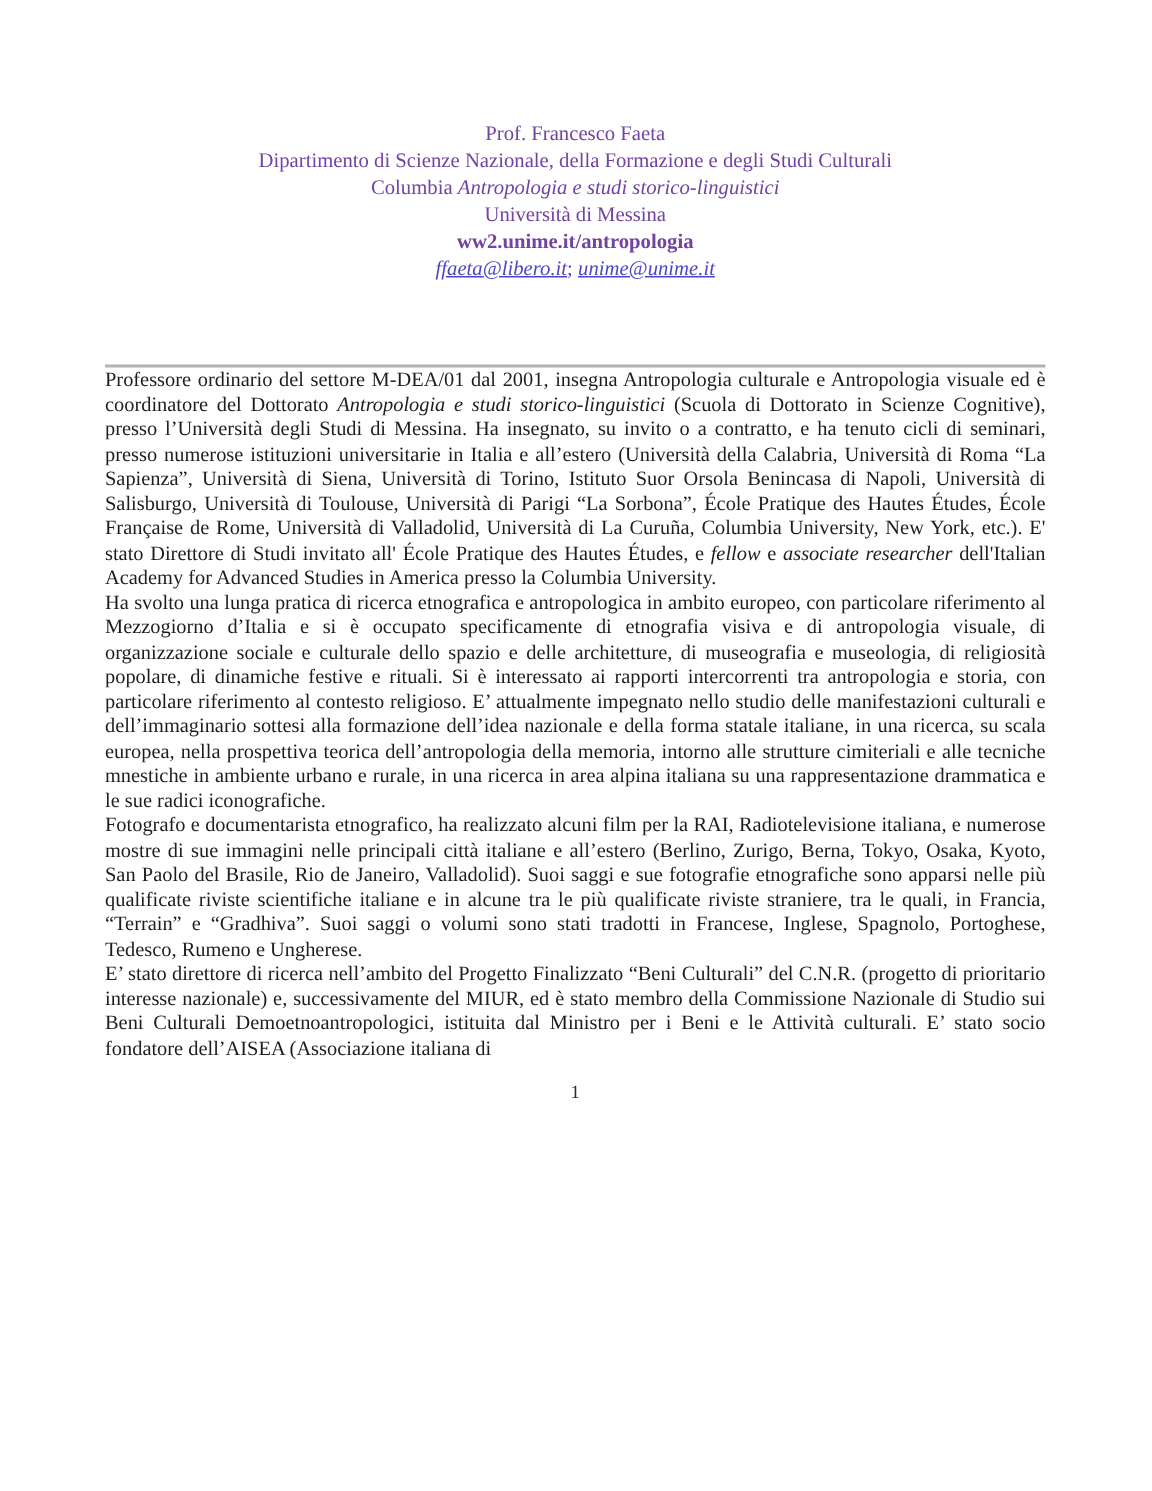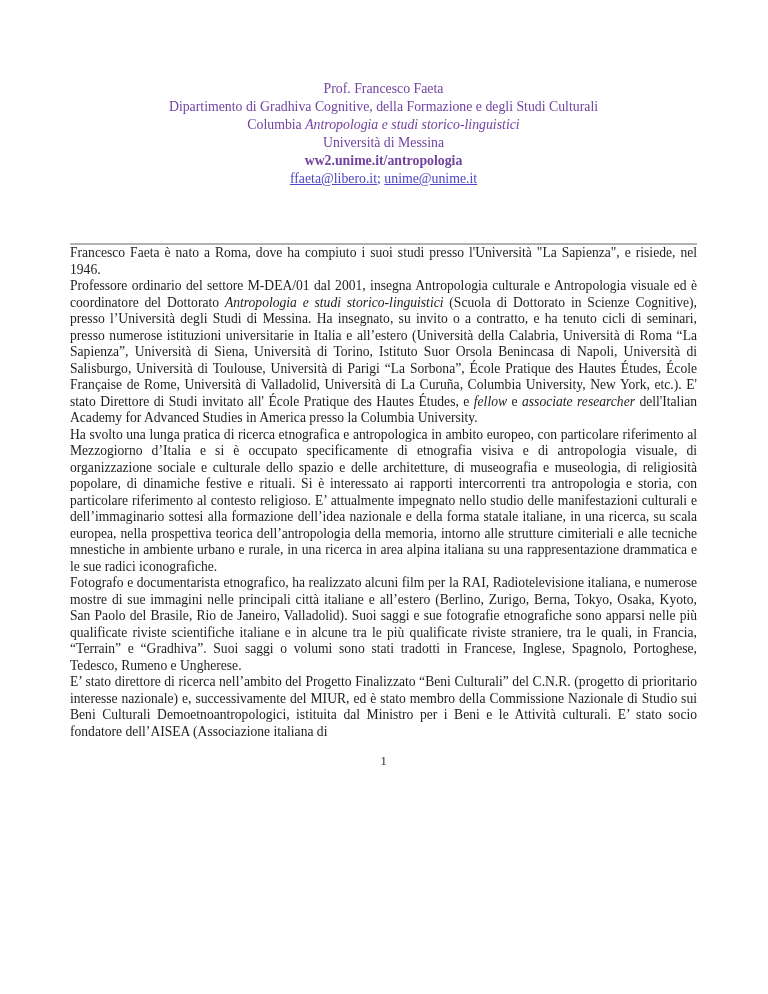--- a/index.html
+++ b/index.html
@@ -25,20 +25,21 @@
     font-size: 13.8px;
     line-height: 18px;
   }
   .doc-header .site {
     font-weight: bold;
   }
   .doc-header a.email {
     color: #4d45c6;
     text-decoration: underline;
     cursor: pointer;
+    font-style: italic;
   }
   .doc-header .email-sep {
     color: #4d45c6;
   }
   .rule {
     height: 2px;
     background: #b2b2b2;
     margin-top: 55px;
   }
   p.para {
@@ -62,30 +63,29 @@
     line-height: 16px;
   }
 </style>
 </head>
 <body>
 
 <div class="page">
 
   <div class="doc-header">
     <div>Prof. Francesco Faeta</div>
-    <div>Dipartimento di Gradhiva Cognitive, della Formazione e degli Studi Culturali</div>
+    <div>Dipartimento di Scienze Nazionale, della Formazione e degli Studi Culturali</div>
     <div><span>Columbia </span><i>Antropologia e studi storico-linguistici</i></div>
     <div>Università di Messina</div>
     <div class="site">ww2.unime.it/antropologia</div>
     <div><a class="email">ffaeta@libero.it</a><span class="email-sep">; </span><a class="email">unime@unime.it</a></div>
   </div>
 
   <div class="rule"></div>
 
-  <p class="para p1"><span>Francesco Faeta è nato a Roma, dove ha compiuto i suoi studi presso l'Università "La Sapienza", e risiede, nel 1946.</span></p>
 
   <p class="para p2"><span>Professore ordinario del settore M-DEA/01 dal 2001, insegna Antropologia culturale e Antropologia visuale ed è coordinatore del Dottorato </span><i>Antropologia e studi storico-linguistici</i><span> (Scuola di Dottorato in Scienze Cognitive), presso l’Università degli Studi di Messina. Ha insegnato, su invito o a contratto, e ha tenuto cicli di seminari, presso numerose istituzioni universitarie in Italia e all’estero (Università della Calabria, Università di Roma “La Sapienza”, Università di Siena, Università di Torino, Istituto Suor Orsola Benincasa di Napoli, Università di Salisburgo, Università di Toulouse, Università di Parigi “La Sorbona”, École Pratique des Hautes Études, École Française de Rome, Università di Valladolid, Università di La Curuña, Columbia University, New York, etc.). E' stato Direttore di Studi invitato all' École Pratique des Hautes Études, e </span><i>fellow</i><span> e </span><i>associate researcher</i><span> dell'Italian Academy for Advanced Studies in America presso la Columbia University.</span></p>
 
   <p class="para p3"><span>Ha svolto una lunga pratica di ricerca etnografica e antropologica in ambito europeo, con particolare riferimento al Mezzogiorno d’Italia e si è occupato specificamente di etnografia visiva e di antropologia visuale, di organizzazione sociale e culturale dello spazio e delle architetture, di museografia e museologia, di religiosità popolare, di dinamiche festive e rituali. Si è interessato ai rapporti intercorrenti tra antropologia e storia, con particolare riferimento al contesto religioso. E’ attualmente impegnato nello studio delle manifestazioni culturali e dell’immaginario sottesi alla formazione dell’idea nazionale e della forma statale italiane, in una ricerca, su scala europea, nella prospettiva teorica dell’antropologia della memoria, intorno alle strutture cimiteriali e alle tecniche mnestiche in ambiente urbano e rurale, in una ricerca in area alpina italiana su una rappresentazione drammatica e le sue radici iconografiche.</span></p>
 
   <p class="para p4"><span>Fotografo e documentarista etnografico, ha realizzato alcuni film per la RAI, Radiotelevisione italiana, e numerose mostre di sue immagini nelle principali città italiane e all’estero (Berlino, Zurigo, Berna, Tokyo, Osaka, Kyoto, San Paolo del Brasile, Rio de Janeiro, Valladolid). Suoi saggi e sue fotografie etnografiche sono apparsi nelle più qualificate riviste scientifiche italiane e in alcune tra le più qualificate riviste straniere, tra le quali, in Francia, “Terrain” e “Gradhiva”. Suoi saggi o volumi sono stati tradotti in Francese, Inglese, Spagnolo, Portoghese, Tedesco, Rumeno e Ungherese.</span></p>
 
   <p class="para p5"><span>E’ stato direttore di ricerca nell’ambito del Progetto Finalizzato “Beni Culturali” del C.N.R. (progetto di prioritario interesse nazionale) e, successivamente del MIUR, ed è stato membro della Commissione Nazionale di Studio sui Beni Culturali Demoetnoantropologici, istituita dal Ministro per i Beni e le Attività culturali. E’ stato socio fondatore dell’AISEA (Associazione italiana di</span></p>
 
   <div class="pagenum">1</div>

